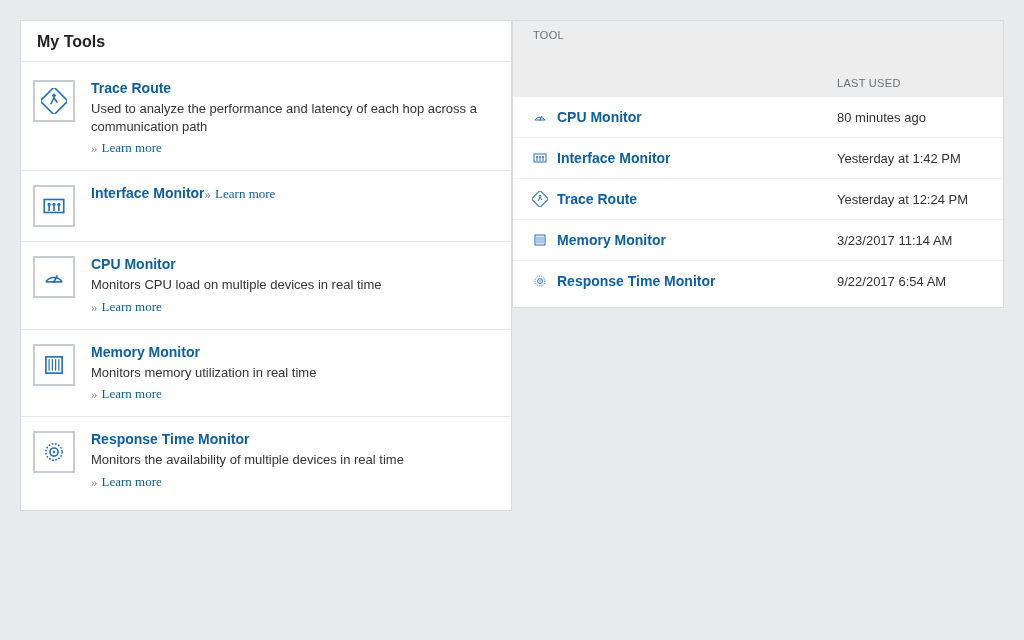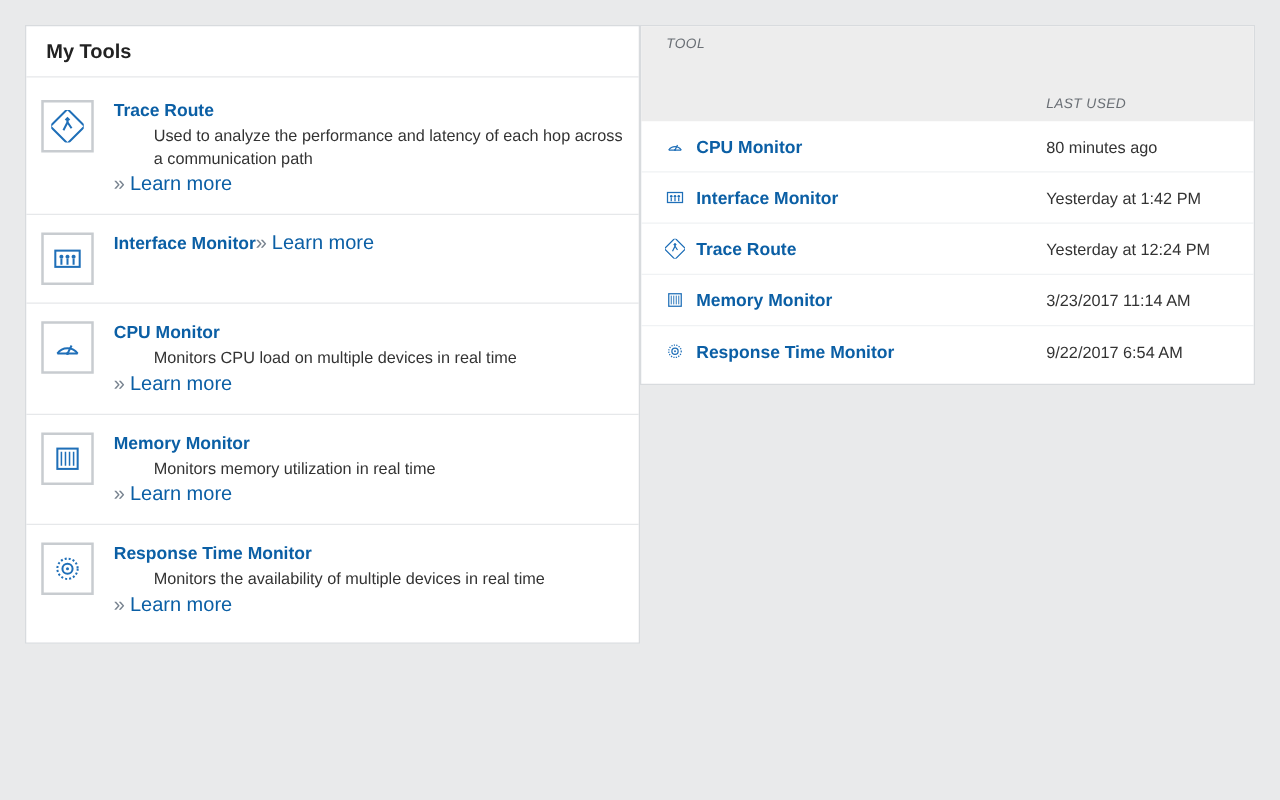--- a/index.html
+++ b/index.html
@@ -65,41 +65,40 @@
     font-size: 14px;
     margin-bottom: 4px;
     display: inline-block;
     text-decoration: none;
   }
   .tool-desc {
     color: #333;
     font-size: 13px;
     line-height: 1.35;
     margin-bottom: 4px;
-    margin-left: 32px;
   }
   .learn-more {
     color: #0b5fa5;
-    font-size: 16px;
+    font-size: 13px;
     text-decoration: none;
+    font-family: Liberation Serif, serif;
   }
   .learn-more .raquo {
     color: #7a8591;
     margin-right: 4px;
   }
 
   
   .recent-header-row {
     background: #ededed;
     display: flex;
     padding: 8px 16px;
     font-size: 11px;
     color: #6a6f75;
     letter-spacing: 0.3px;
-    font-style: italic;
   }
   .rcol-tool { flex: 1; }
   .rcol-last { width: 150px; margin-top: 48px; }
   .recent-row {
     display: flex;
     align-items: center;
     padding: 12px 16px;
     border-bottom: 1px solid #f0f2f4;
   }
   .recent-row:last-child { border-bottom: none; }

